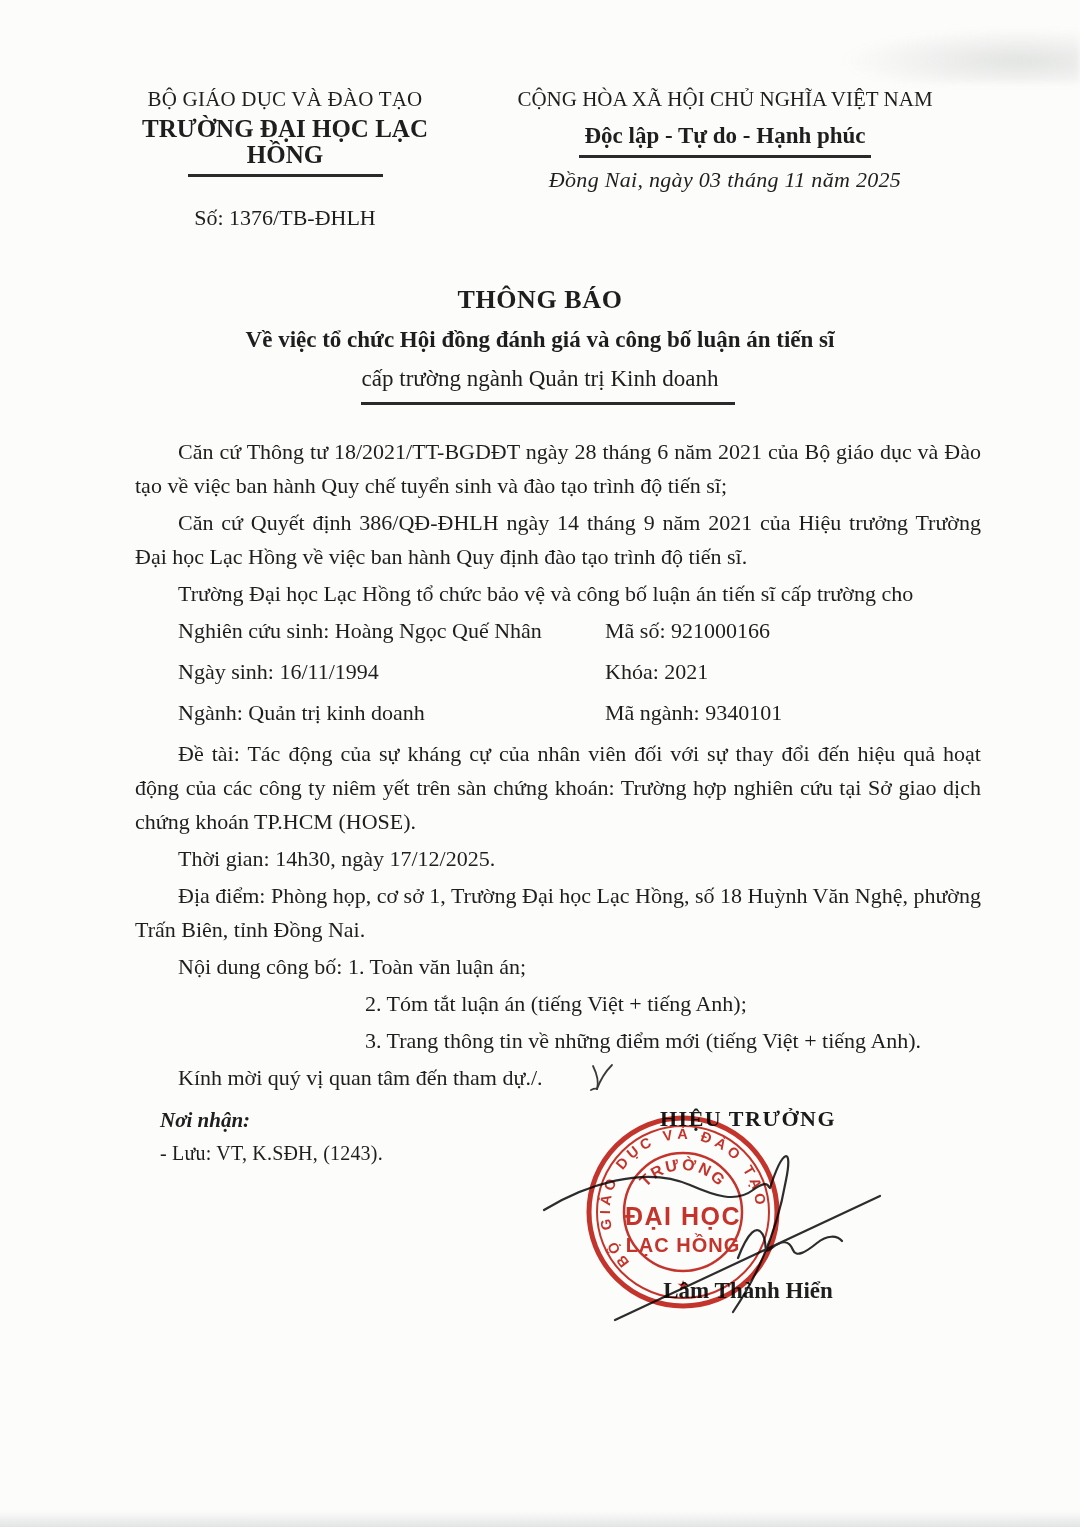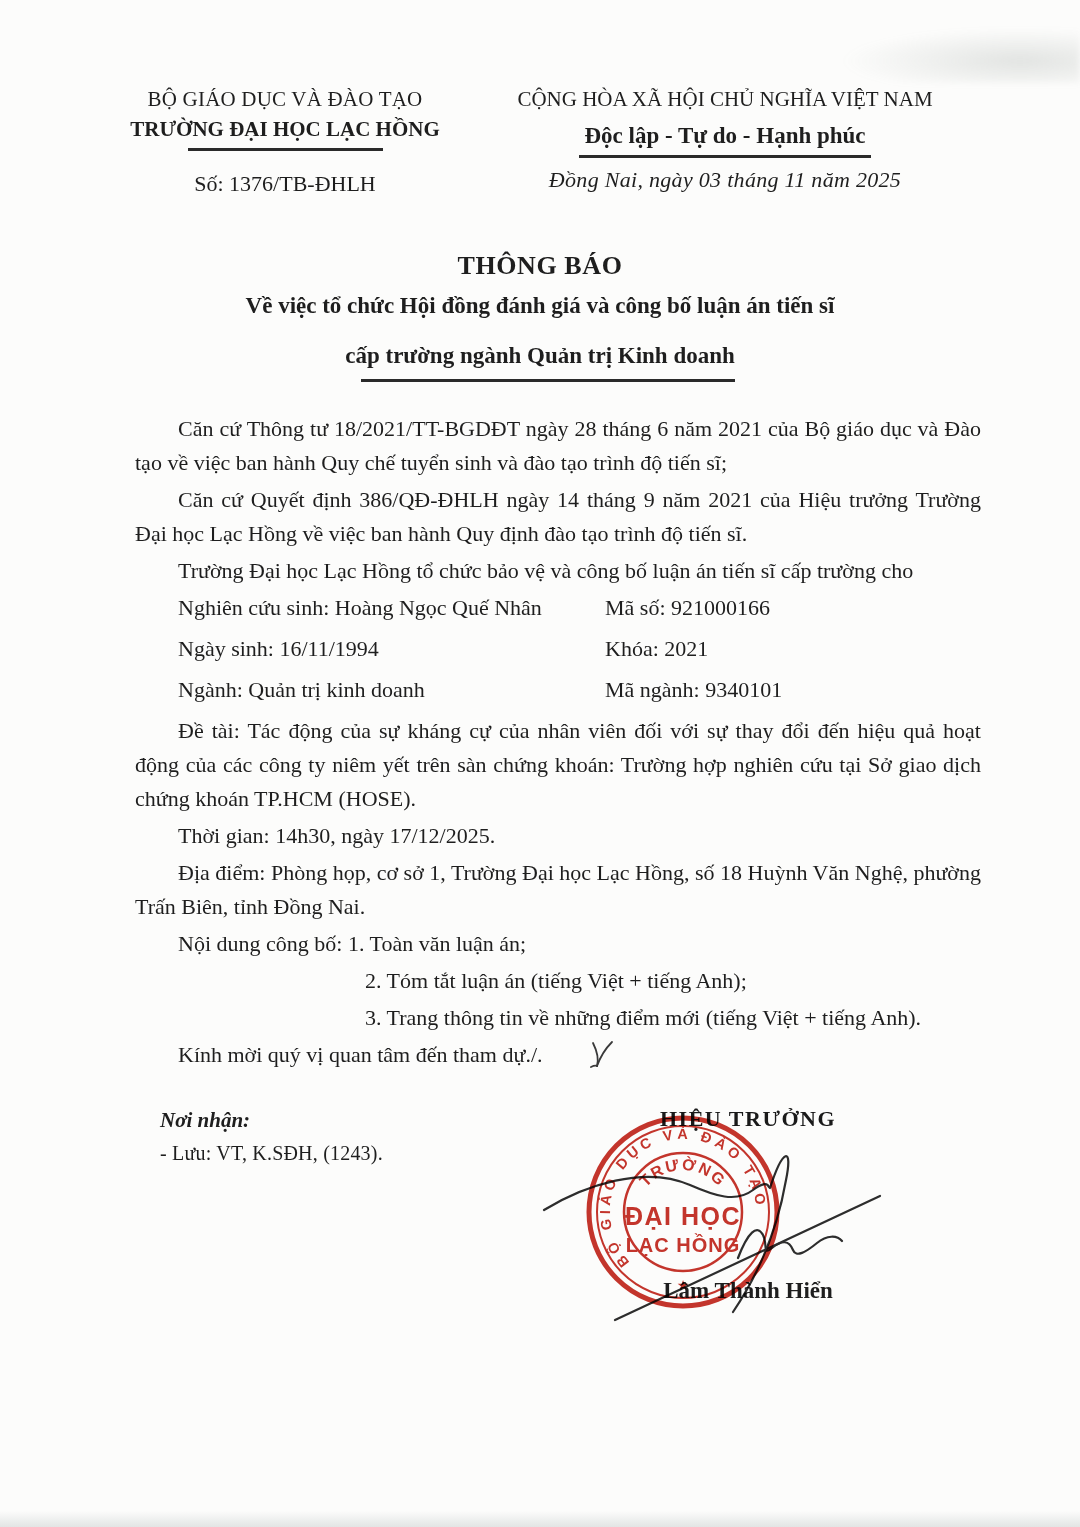--- a/index.html
+++ b/index.html
@@ -7,33 +7,33 @@
     position:relative;width:1080px;height:1527px;margin:0 auto;
     background:#fcfcfb;overflow:hidden;
     font-family:"Liberation Serif","DejaVu Serif",serif;
     color:#1e1e1e;
   }
   
   .header{display:flex;padding:86px 95px 0 105px;}
   .h-left{width:360px;text-align:center;}
   .h-right{flex:1;text-align:center;}
   .h-l1{font-size:21px;line-height:26px;letter-spacing:.2px;}
-  .h-l2{font-size:21px;line-height:26px;font-weight:bold;margin-top:4px;}
+  .h-l2{font-size:25px;line-height:26px;font-weight:bold;margin-top:4px;}
   .h-r1{font-size:21px;line-height:26px;font-weight:normal;}
   .h-r2{font-size:23px;line-height:27px;font-weight:bold;margin-top:10px;}
   .rule{height:3px;background:#2a2a2a;margin:6px auto 0;}
   .rule-left{width:195px;}
   .rule-right{width:292px;}
-  .doc-num{font-size:22px;margin-top:20px;}
+  .doc-num{font-size:22px;margin-top:28px;}
   .date-line{font-size:22px;font-style:italic;margin-top:9px;letter-spacing:.3px;}
   
   .title-block{text-align:center;margin-top:54px;}
   .title-main{font-size:26px;line-height:30px;font-weight:bold;letter-spacing:.6px;}
   .title-sub1{font-size:23px;line-height:30px;font-weight:bold;margin-top:10px;}
-  .title-sub2{font-size:23px;line-height:30px;font-weight:bold;margin-top:20px;}
+  .title-sub2{font-size:23px;line-height:30px;font-weight:normal;margin-top:9px;}
   .title-underline{width:374px;height:3px;background:#2a2a2a;margin:8px auto 0;transform:translateX(8px);}
   
   .doc-body{padding:0 95px 0 135px;margin-top:30px;font-size:22px;line-height:34px;}
   .doc-body p{margin:0 4px 3px 0;}
   .just{text-align:justify;text-indent:43px;}
   .ind{text-indent:43px;}
   .irow{display:flex;padding-left:43px;margin-bottom:7px;}
   .irow .l{width:427px;}
   .sub-item{padding-left:230px;}
   .invite{margin-top:1px;}

